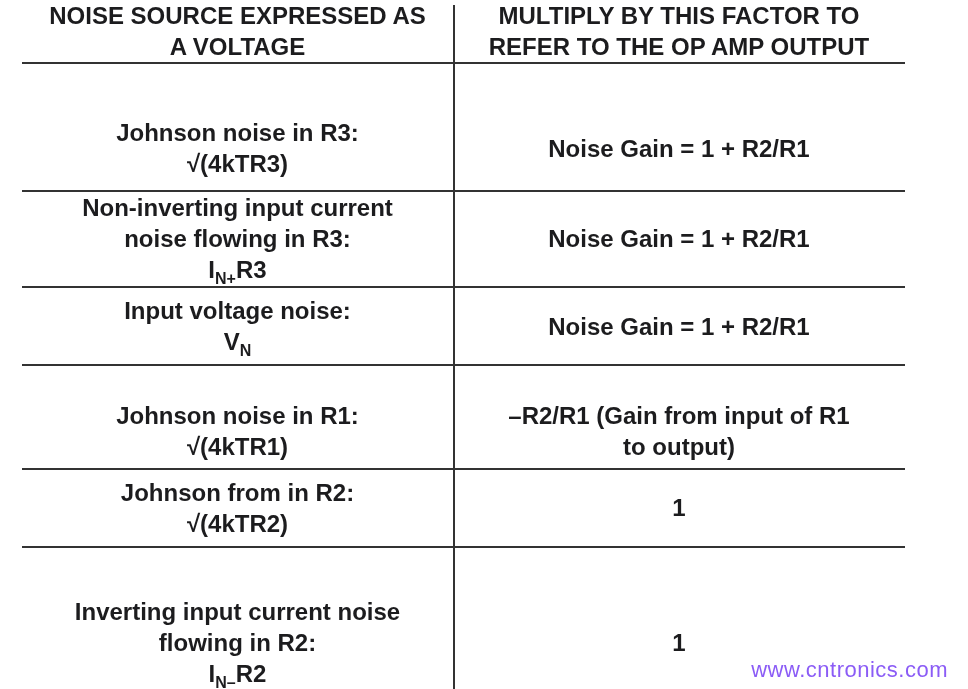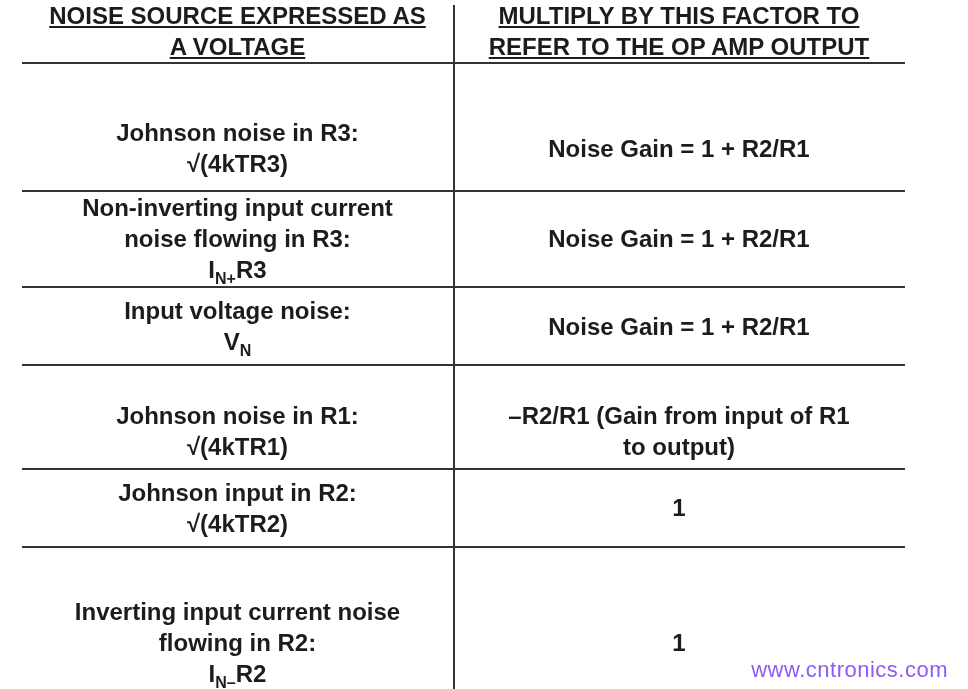--- a/index.html
+++ b/index.html
@@ -20,21 +20,21 @@
     width: 883px;
     height: 689px;
     display: flex;
     flex-direction: column;
   }
   .row {
     display: flex;
     border-bottom: 2px solid #333333;
   }
   .row:last-child { border-bottom: none; }
-  .row-header { height: 68px; text-decoration: underline; }
+  .row-header { height: 68px; }
   .row-1 { height: 102px; margin-top: 43px; }
   .row-2 { height: 116px; }
   .row-3 { height: 94px; }
   .row-4 { height: 91px; margin-top: 28px; }
   .row-5 { height: 94px; }
   .row-6 { flex: 1; margin-top: 48px; }
   .cell {
     display: flex;
     flex-direction: column;
     justify-content: center;
@@ -123,21 +123,21 @@
         <span>√(4kTR1)</span>
       </div>
       <div class="cell cell-right">
         <span>–R2/R1 (Gain from input of R1</span>
         <span>to output)</span>
       </div>
     </div>
 
     <div class="row row-5">
       <div class="cell cell-left">
-        <span>Johnson input in R2:</span>
+        <span>Johnson from in R2:</span>
         <span>√(4kTR2)</span>
       </div>
       <div class="cell cell-right">
         <span>1</span>
       </div>
     </div>
 
     <div class="row row-6">
       <div class="cell cell-left">
         <span>Inverting input current noise</span>

